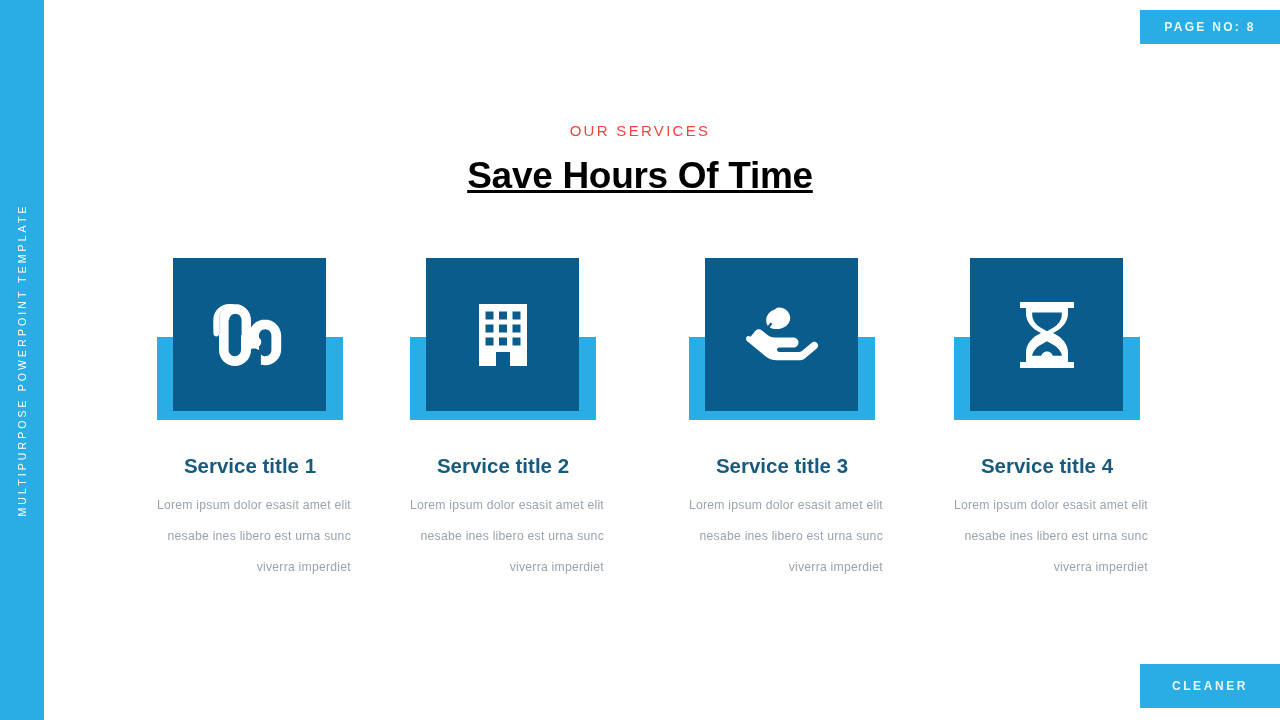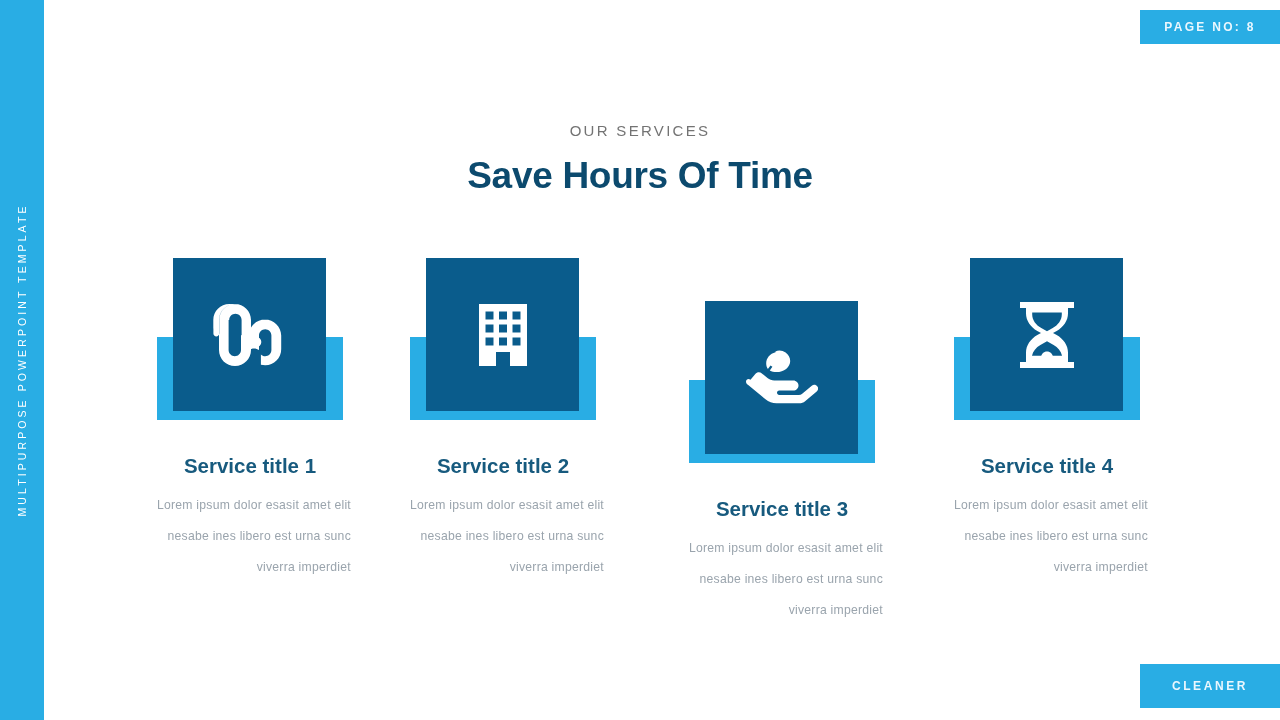--- a/index.html
+++ b/index.html
@@ -41,49 +41,50 @@
     font-size:12px;
     font-weight:700;
   }
   .badge-page { right:0; top:10px; width:140px; height:34px; }
   .badge-brand { right:0; bottom:12px; width:140px; height:44px; letter-spacing:2.6px; }
 
   
   .eyebrow {
     position:absolute; left:0; right:0; top:122px;
     text-align:center;
-    color:#737373;
+    color:#ef4444;
     font-size:15px;
     letter-spacing:2.3px;
     font-weight:400;
   }
   .headline {
     position:absolute; left:0; right:0; top:155px;
     text-align:center;
-    color:#0c4a6e;
+    color:#000000;
     font-size:37px;
     font-weight:700;
     letter-spacing:-0.3px;
+    text-decoration:underline;
   }
 
   
   .cards {
     position:absolute;
     left:145px; top:258px;
     width:1000px; height:330px;
   }
   .card {
     position:absolute;
     top:0;
     width:186px;
     height:330px;
   }
   .card:nth-child(1) { left:12px; }
   .card:nth-child(2) { left:265px; }
-  .card:nth-child(3) { left:544px;margin-top:43px; }
+  .card:nth-child(3) { left:544px; }
   .card:nth-child(4) { left:809px; }
 
   .accent {
     position:absolute;
     left:0; top:79px;
     width:186px; height:83px;
     background:#29ade4;
   }
   .tile {
     position:absolute;

